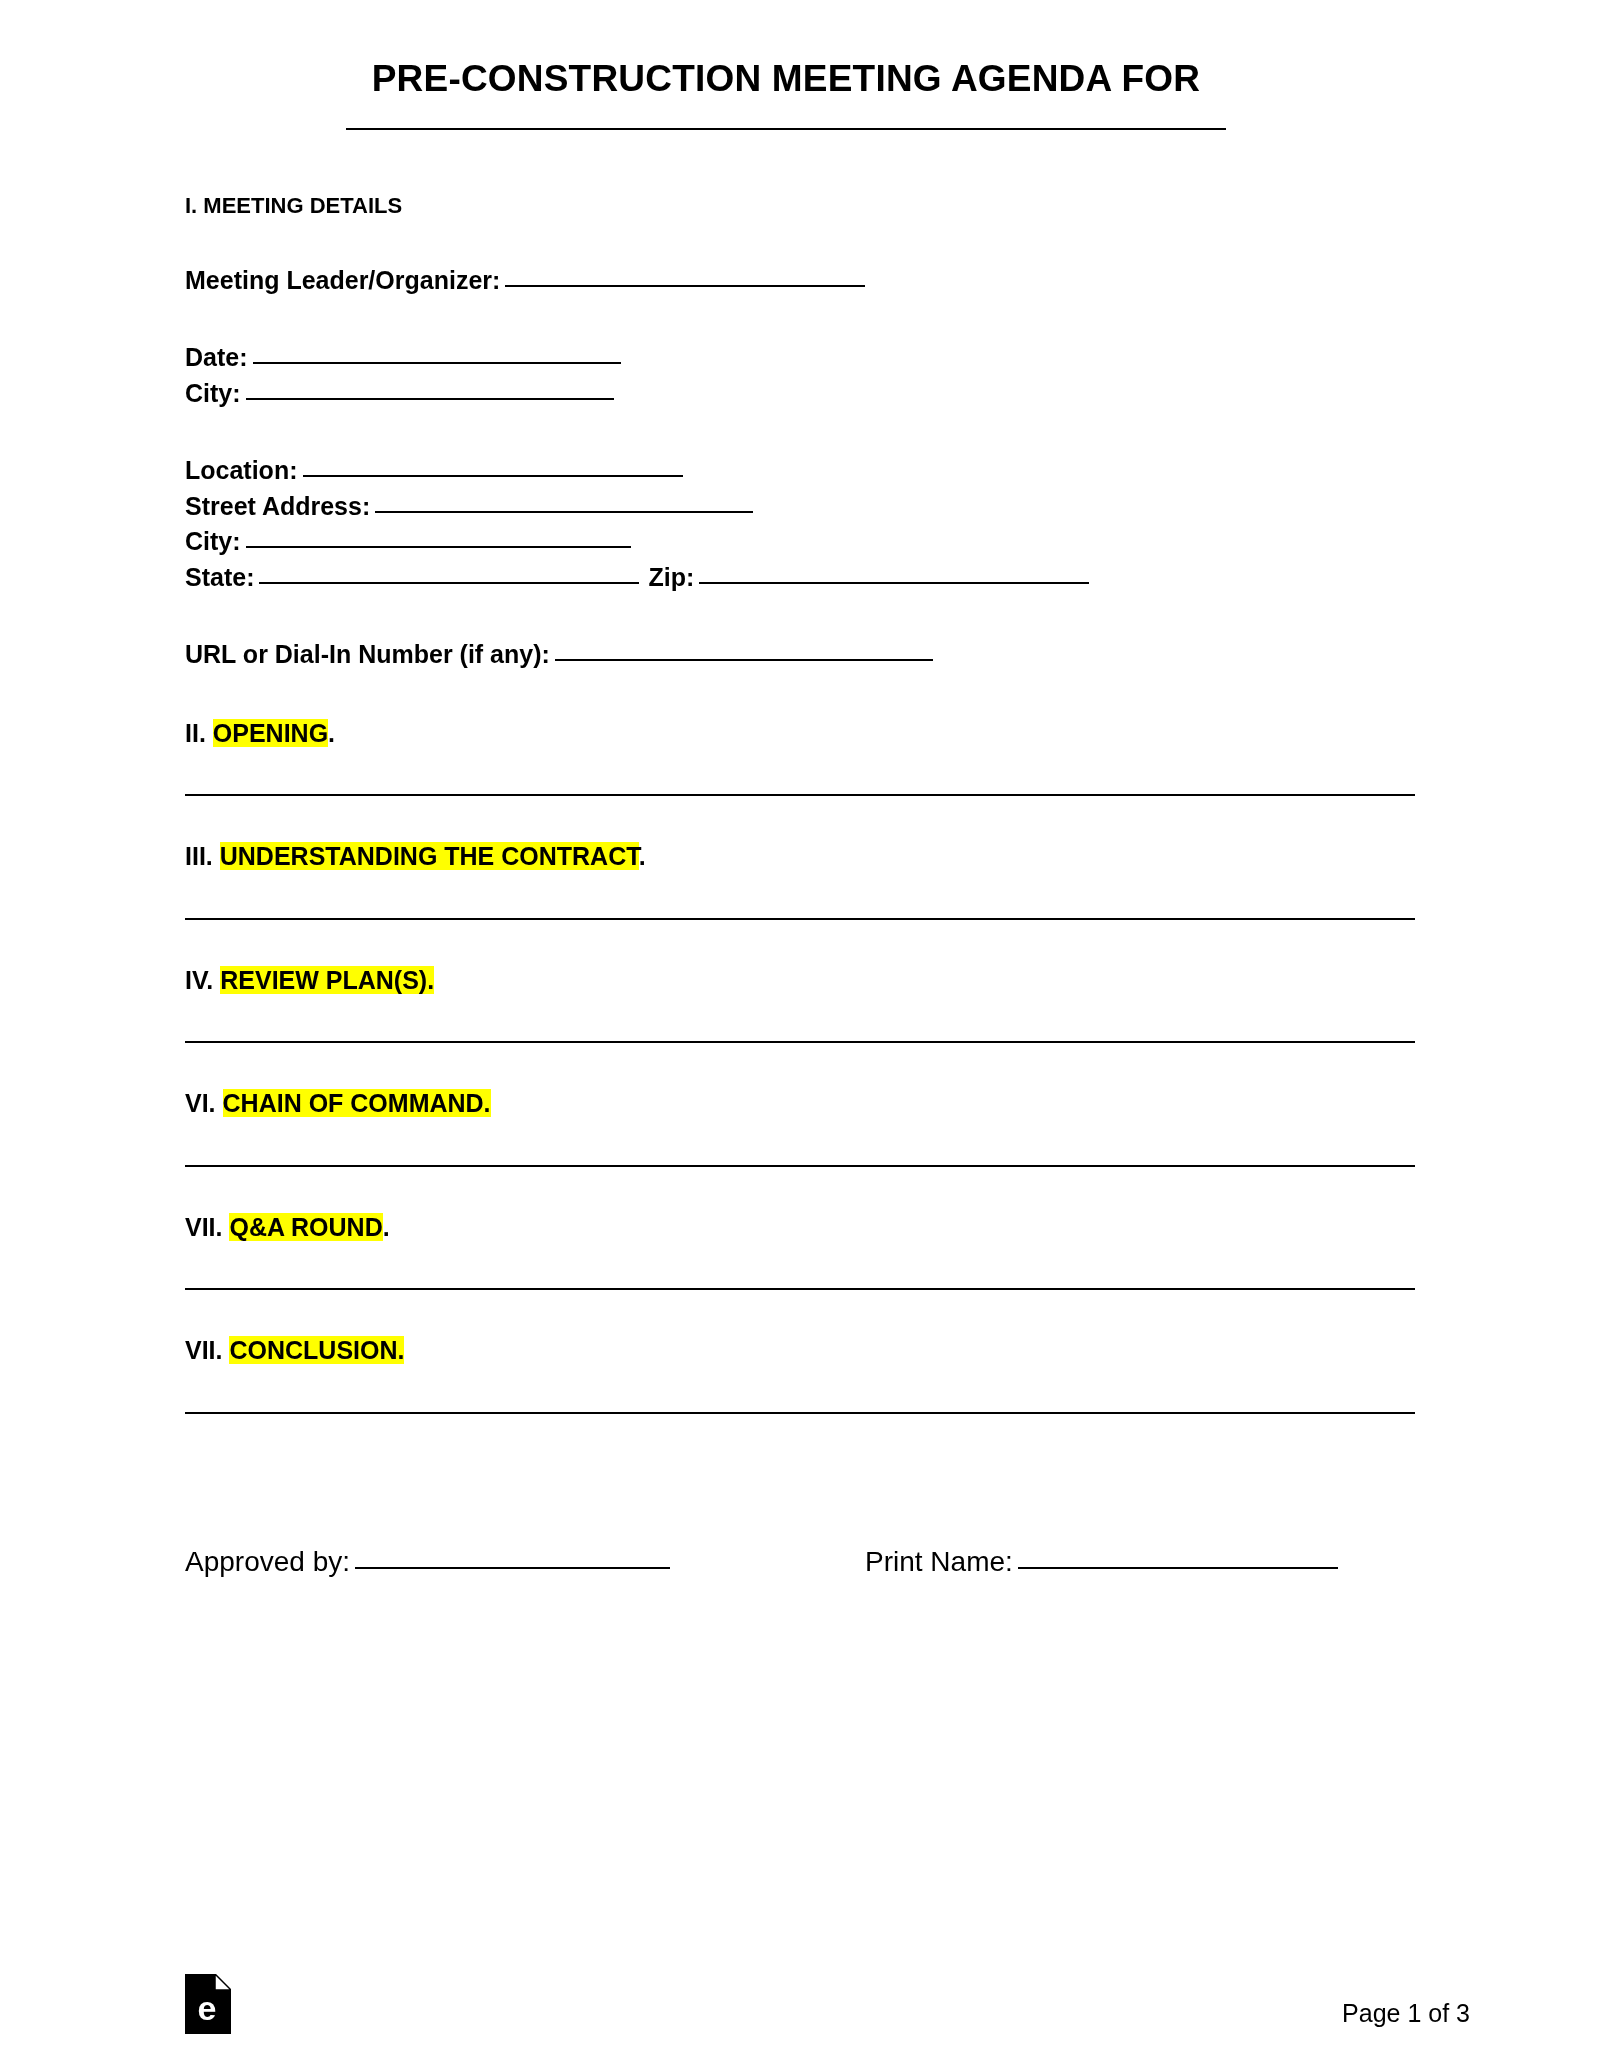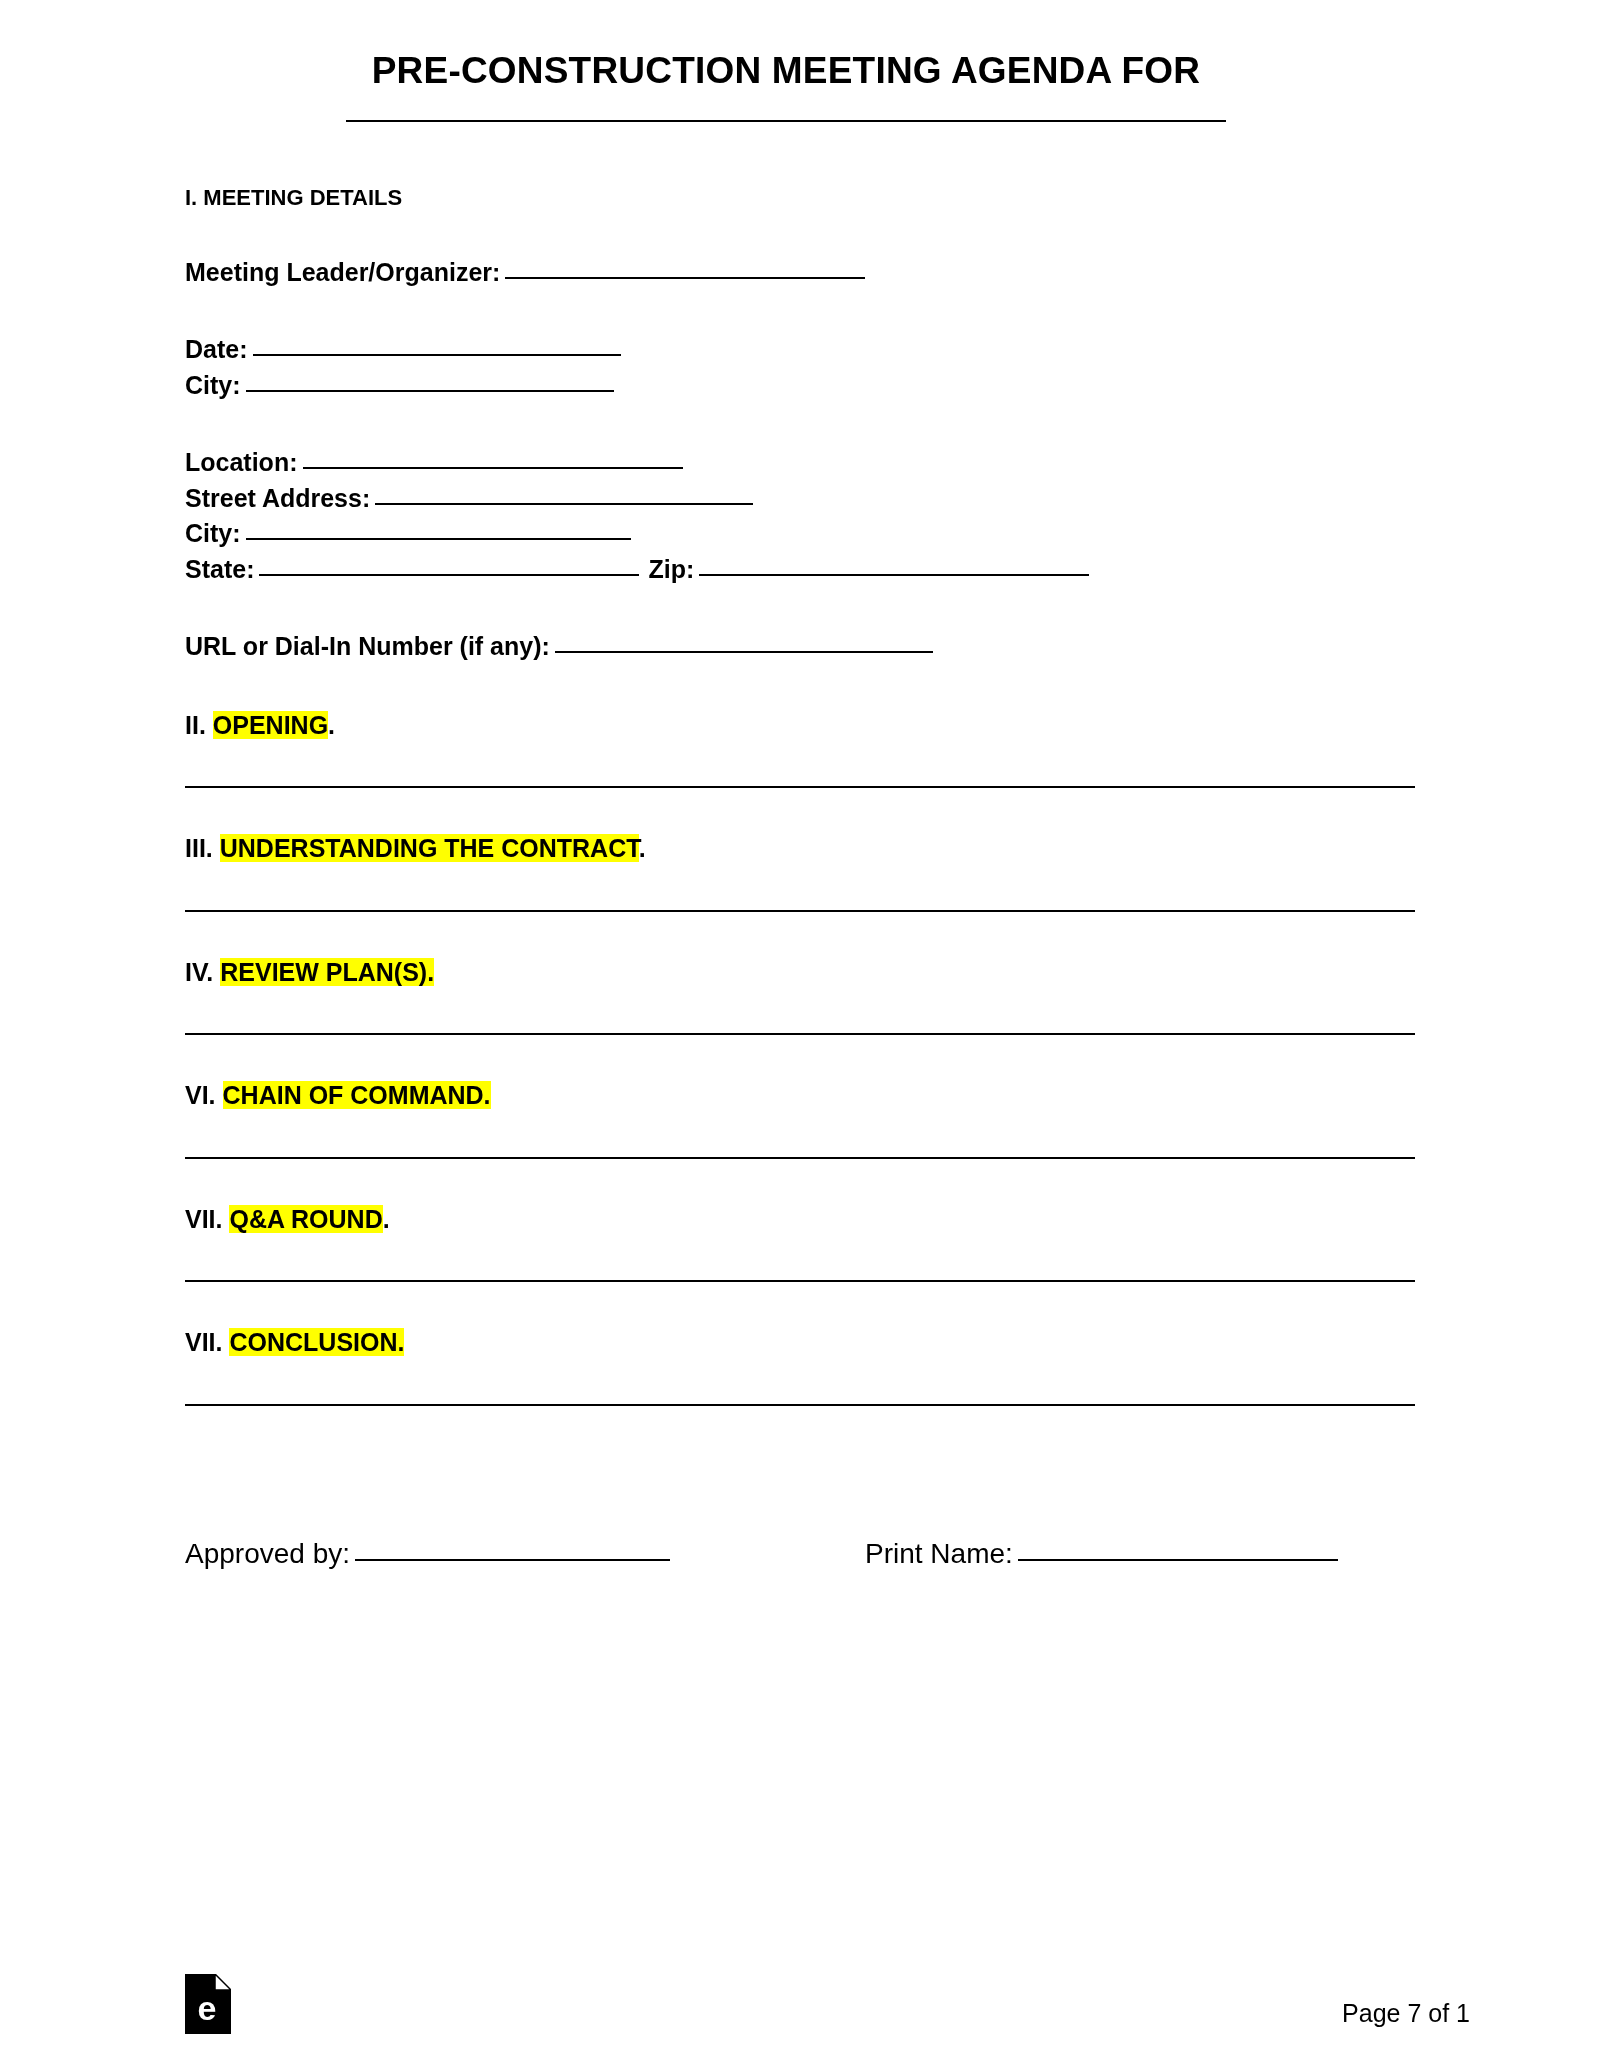--- a/index.html
+++ b/index.html
@@ -20,21 +20,21 @@
     background: #ffffff;
     box-sizing: border-box;
     overflow: hidden;
   }
   .content {
     position: absolute;
     left: 0;
     top: 0;
     width: 1572px;
     height: 2070px;
-    padding: 0 185px 0 185px;
+    padding: 8px 185px 0 185px;
     box-sizing: border-box;
   }
 
   
   .doc-title {
     text-align: center;
     font-size: 37px;
     font-weight: bold;
     letter-spacing: 0.2px;
     margin: 0;
@@ -263,15 +263,15 @@
 
   <div class="footer">
     <div class="logo">
       <svg width="46" height="60" viewBox="0 0 46 60" xmlns="http://www.w3.org/2000/svg">
         <path d="M0 0 H30 L46 16 V60 H0 Z" fill="#000000"></path>
         <path d="M30 0 L46 16 H30 Z" fill="#ffffff"></path>
         <path d="M30 0 L46 16 H30 Z" fill="none" stroke="#000000" stroke-width="1.5"></path>
         <text x="22" y="46" font-family="'Liberation Sans', sans-serif" font-size="34" font-weight="bold" fill="#ffffff" text-anchor="middle">e</text>
       </svg>
     </div>
-    <div class="page-num">Page 7 of 1</div>
+    <div class="page-num">Page 1 of 3</div>
   </div>
 </div>
 
 </body></html>

